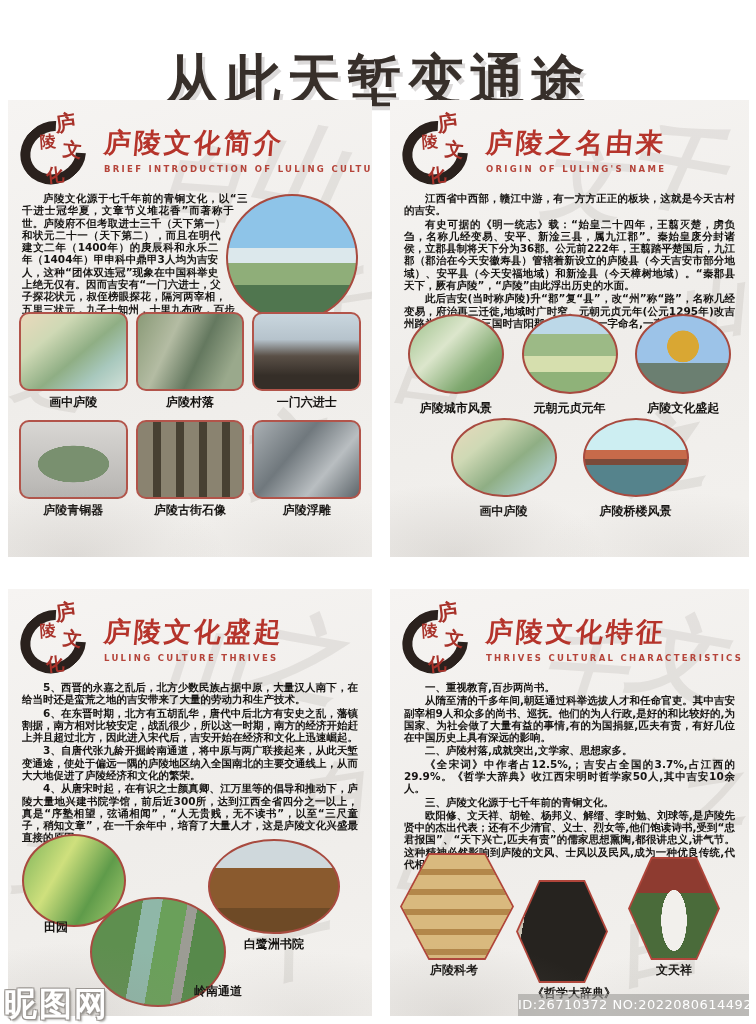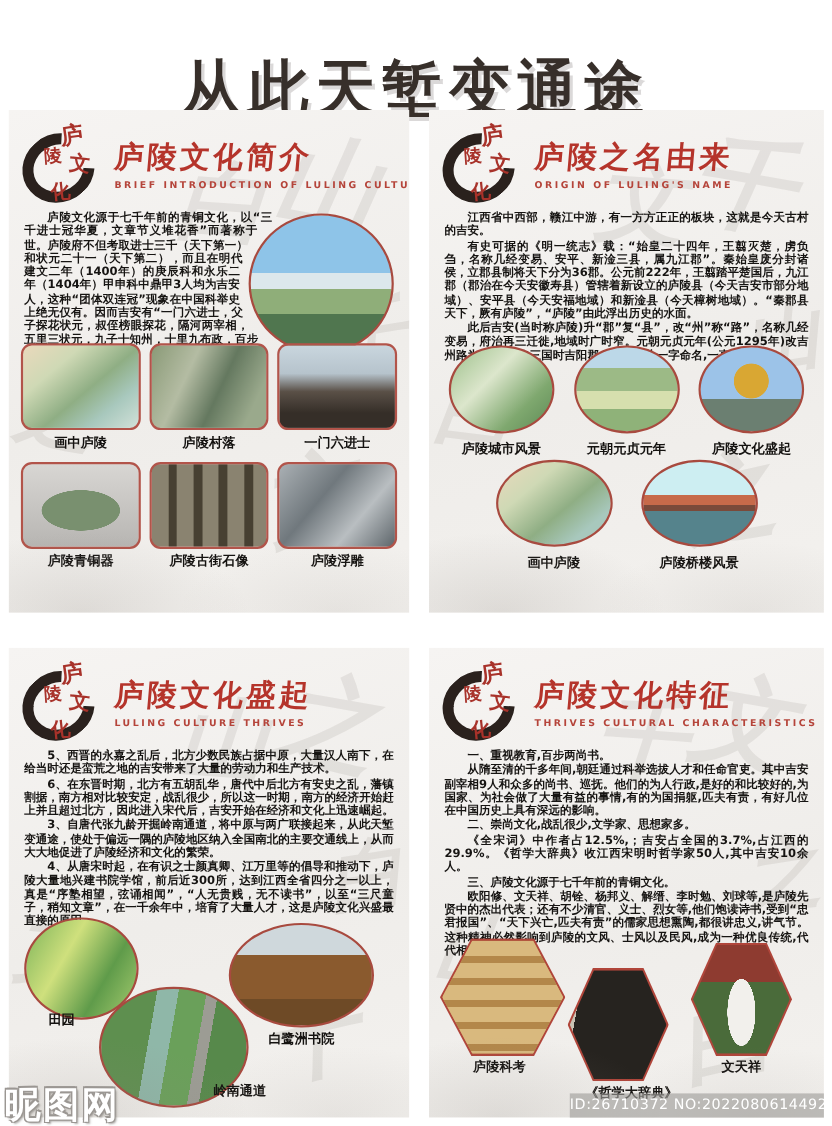--- a/index.html
+++ b/index.html
@@ -278,21 +278,21 @@
       <b class="lc3">化</b>
     </div>
     <div class="titles">
       <h2>庐陵文化特征</h2>
       <div class="sub">THRIVES CULTURAL CHARACTERISTICS</div>
     </div>
   </header>
   <div class="ptext">
     <p>一、重视教育,百步两尚书。</p>
     <p>从隋至清的千多年间,朝廷通过科举选拔人才和任命官吏。其中吉安副宰相9人和众多的尚书、巡抚。他们的为人行政,是好的和比较好的,为国家、为社会做了大量有益的事情,有的为国捐躯,匹夫有责，有好几位在中国历史上具有深远的影响。</p>
-    <p>二、崇尚文化,战乱很少,文学家、思想家多。</p>
+    <p>二、庐陵村落,成就突出,文学家、思想家多。</p>
     <p>《全宋词》中作者占12.5%,；吉安占全国的3.7%,占江西的29.9%。《哲学大辞典》收江西宋明时哲学家50人,其中吉安10余人。</p>
     <p>三、庐陵文化源于七千年前的青铜文化。</p>
     <p>欧阳修、文天祥、胡铨、杨邦义、解缙、李时勉、刘球等,是庐陵先贤中的杰出代表；还有不少清官、义士、烈女等,他们饱读诗书,受到“忠君报国”、“天下兴亡,匹夫有责”的儒家思想熏陶,都很讲忠义,讲气节。这种精神必然影响到庐陵的文风、士风以及民风,成为一种优良传统,代代相承 。</p>
   </div>
   <div class="hexes">
     <div class="hex hx1">
         <div class="hb">
           <div class="hp"></div>
         </div>
       </div>

